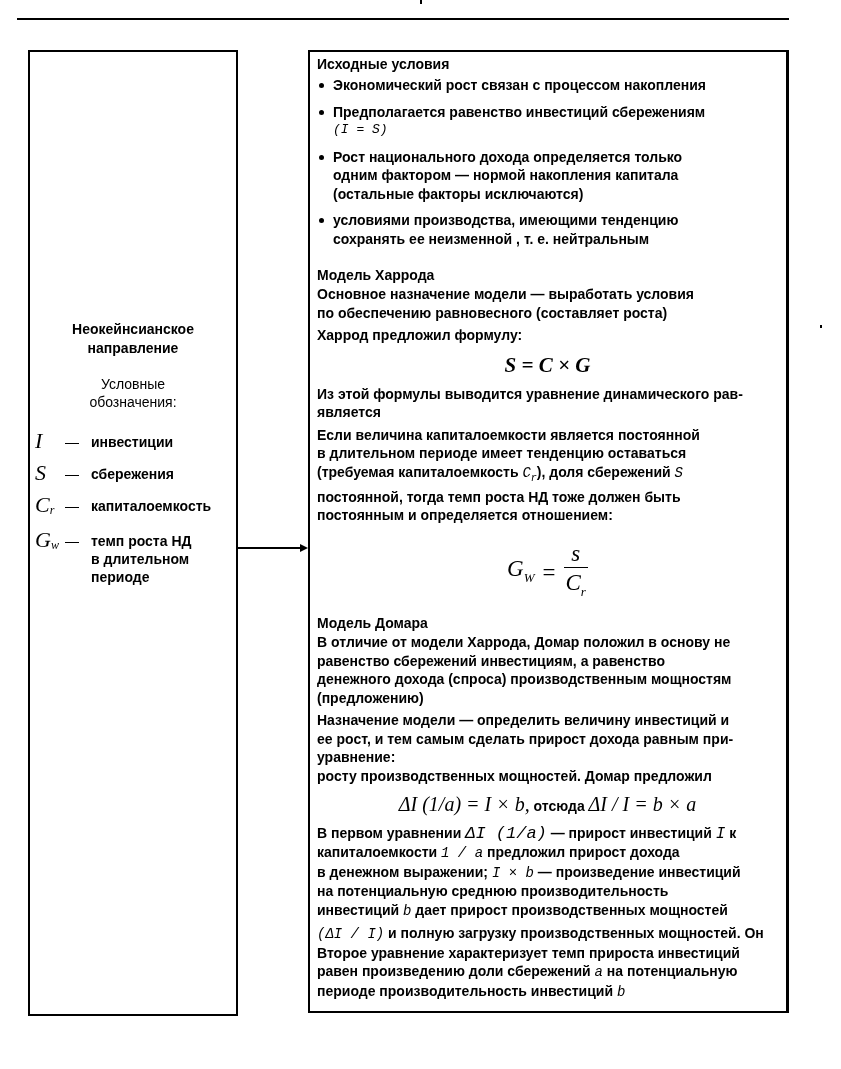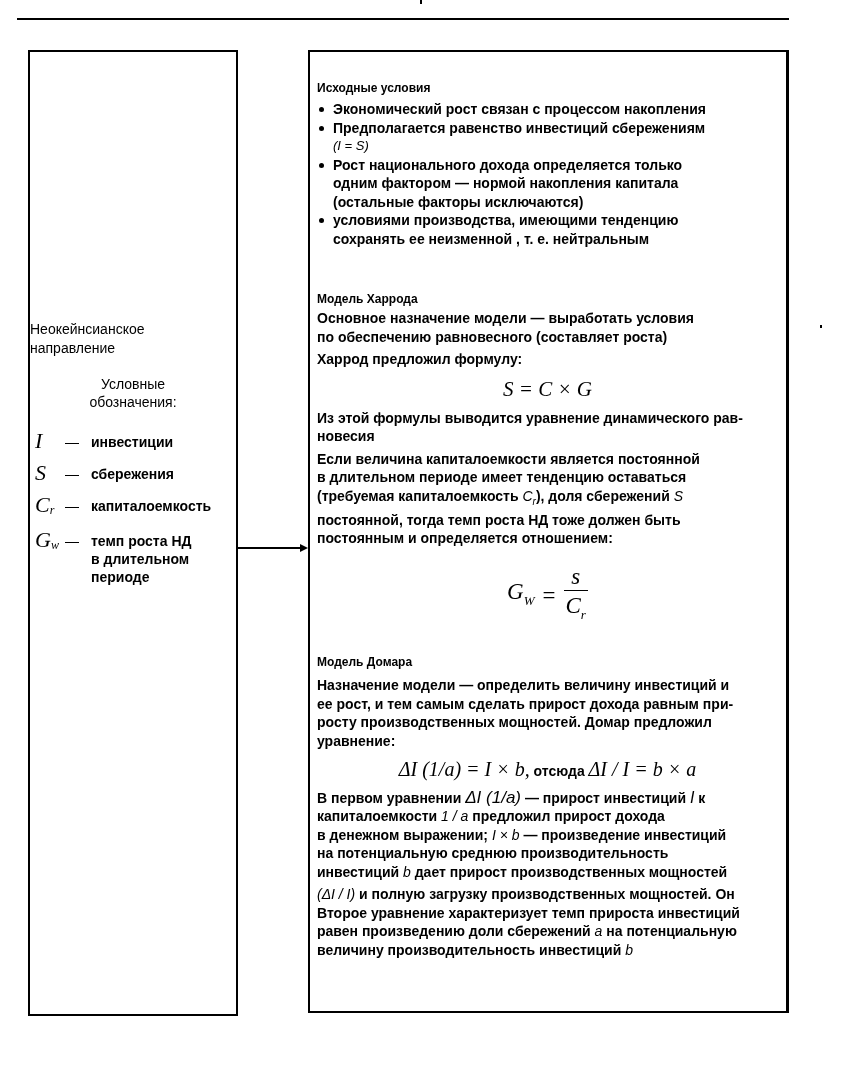--- a/index.html
+++ b/index.html
@@ -12,21 +12,21 @@
       border-top: 2px solid #000;
     }
     .left-box {
       position: absolute; left: 28px; top: 50px; width: 206px; height: 962px;
       border: 2px solid #000; border-top-width: 2px;
     }
     .left-inner {
       position: absolute; left: 0; top: 268px; width: 206px;
     }
     .direction-title {
-      font-weight: normal; font-size: 14px; line-height: 19px;
+      text-align: center; font-weight: bold; font-size: 14px; line-height: 19px;
       margin-left: 0px;
     }
     .legend-title {
       text-align: center; font-size: 14px; line-height: 18px; margin-top: 17px;
     }
     .symbols { margin-top: 22px; padding-left: 5px; }
     .sym-row { display: flex; align-items: flex-start; font-size: 14px; line-height: 18px; margin-bottom: 10px; }
     .sym-row.tight { margin-bottom: 0; }
     .sym {
       font-family: "Liberation Serif", serif; font-style: italic; font-size: 22px;
@@ -43,33 +43,33 @@
       position: absolute; left: 300px; top: 544px; width: 0; height: 0;
       border-top: 4px solid transparent; border-bottom: 4px solid transparent;
       border-left: 8px solid #000;
     }
     .right-box {
       position: absolute; left: 308px; top: 50px; width: 481px; height: 963px;
       border: 2px solid #000; border-right-width: 3px; border-bottom-width: 2px;
       box-sizing: border-box;
     }
     .right-inner { padding: 3px 8px 0 7px; font-size: 14px; line-height: 18.5px; font-weight: bold; }
-    .section-title { font-weight: 900; font-size: 12px; line-height: 19px; margin-top: 24px; }
+    .section-title { font-weight: 900; font-size: 14px; line-height: 19px; }
     .bullets { margin: 0; padding: 0; list-style: none; }
-    .bullets li { position: relative; padding-left: 16px; margin-top: 0; }
+    .bullets li { position: relative; padding-left: 16px; margin-top: 8px; }
     .bullets li::before {
       content: ""; position: absolute; left: 2px; top: 7px; width: 5px; height: 5px;
       background: #000; border-radius: 50%;
     }
     .para { margin-top: 4px; }
     .gap { height: 18px; }
-    .math { font-family: Liberation Sans, sans-serif; font-style: italic; font-weight: normal; }
+    .math { font-family: Liberation Mono, monospace; font-style: italic; font-weight: normal; }
     .formula {
       text-align: center; font-family: "Liberation Serif", serif; font-style: italic;
-      font-weight: normal; font-size: 21px; line-height: 28px; margin: 6px 0 6px 0;
+      font-weight: bold; font-size: 21px; line-height: 28px; margin: 6px 0 6px 0;
     }
     .frac-formula { display: flex; justify-content: center; align-items: center; margin: 16px 0 8px 0;
       font-family: "Liberation Serif", serif; font-style: italic; font-weight: normal; font-size: 23px; }
     .frac { display: inline-flex; flex-direction: column; align-items: center; margin-left: 8px; }
     .frac .num { line-height: 26px; padding: 0 4px; }
     .frac .den { border-top: 1.5px solid #000; line-height: 30px; padding: 0 2px; }
     .frac-formula sub { font-size: 13px; }
     .domar-formula { text-align: center; font-weight: normal; margin: 10px 0 8px 0; }
     .domar-formula .m { font-family: "Liberation Serif", serif; font-style: italic; font-size: 20px; }
     .domar-formula .t { font-family: "Liberation Sans", sans-serif; font-weight: bold; font-size: 14px; }
@@ -149,59 +149,65 @@
 
     <div class="section-title">Модель Харрода</div>
     <div>
       <div>Основное назначение модели — выработать условия</div>
       <div>по обеспечению равновесного (составляет роста)</div>
     </div>
     <div class="para">Харрод предложил формулу:</div>
     <div class="formula">S = C × G</div>
     <div>
       <div>Из этой формулы выводится уравнение динамического рав-</div>
-      <div>новесия</div>
+      <div>является</div>
     </div>
     <div class="para">
       <div>Если величина капиталоемкости является постоянной</div>
       <div>в длительном периоде имеет тенденцию оставаться</div>
       <div><span>(требуемая капиталоемкость </span><span class="math"><span>C</span><sub style="font-size:10px;">r</sub></span><span>), доля сбережений </span><span class="math">S</span></div>
       <div>постоянной, тогда темп роста НД тоже должен быть</div>
       <div>постоянным и определяется отношением:</div>
     </div>
     <div class="frac-formula">
       <span><span>G</span><sub>W</sub></span>
       <span class="up" style="font-style:normal;margin-left:8px;">=</span>
       <span class="frac">
         <span class="num">s</span>
         <span class="den"><span>C</span><sub>r</sub></span>
       </span>
     </div>
 
     <div class="section-title">Модель Домара</div>
+    <div>
+      <div>В отличие от модели Харрода, Домар положил в основу не</div>
+      <div>равенство сбережений инвестициям, а равенство</div>
+      <div>денежного дохода (спроса) производственным мощностям</div>
+      <div>(предложению)</div>
+    </div>
     <div class="para">
       <div>Назначение модели  — определить величину инвестиций и</div>
       <div>ее рост, и тем самым сделать прирост дохода равным при-</div>
+      <div>уравнение:</div>
       <div>росту производственных мощностей. Домар предложил</div>
-      <div>уравнение:</div>
     </div>
     <div class="domar-formula">
       <span class="m">ΔI (1/a) = I × b,</span><span class="t"> отсюда </span><span class="m">ΔI / I = b × a</span>
     </div>
     <div>
       <div><span>В первом уравнении </span><span class="math" style="font-size:17px;">ΔI (1/a)</span><span> — прирост инвестиций </span><span class="math" style="font-size:16px;">I</span><span> к</span></div>
       <div><span>капиталоемкости </span><span class="math">1 / a</span><span>  предложил прирост дохода</span></div>
       <div><span>в денежном выражении; </span><span class="math">I × b</span><span> — произведение инвестиций</span></div>
       <div>на потенциальную среднюю производительность</div>
       <div><span>инвестиций </span><span class="math">b</span><span> дает прирост производственных мощностей</span></div>
     </div>
     <div class="para">
       <div><span class="math">(ΔI / I)</span><span> и полную загрузку производственных мощностей. Он</span></div>
       <div>Второе уравнение характеризует темп прироста инвестиций</div>
       <div><span>равен произведению доли сбережений </span><span class="math">a</span><span> на потенциальную</span></div>
-      <div><span>величину производительность инвестиций </span><span class="math">b</span></div>
+      <div><span>периоде производительность инвестиций </span><span class="math">b</span></div>
     </div>
 
   </div>
 </div>
 
 <div class="stray-mark" style="left:420px; top:0px;"></div>
 <div class="stray-mark" style="left:820px; top:325px; height:3px;"></div>
 
 </body></html>

